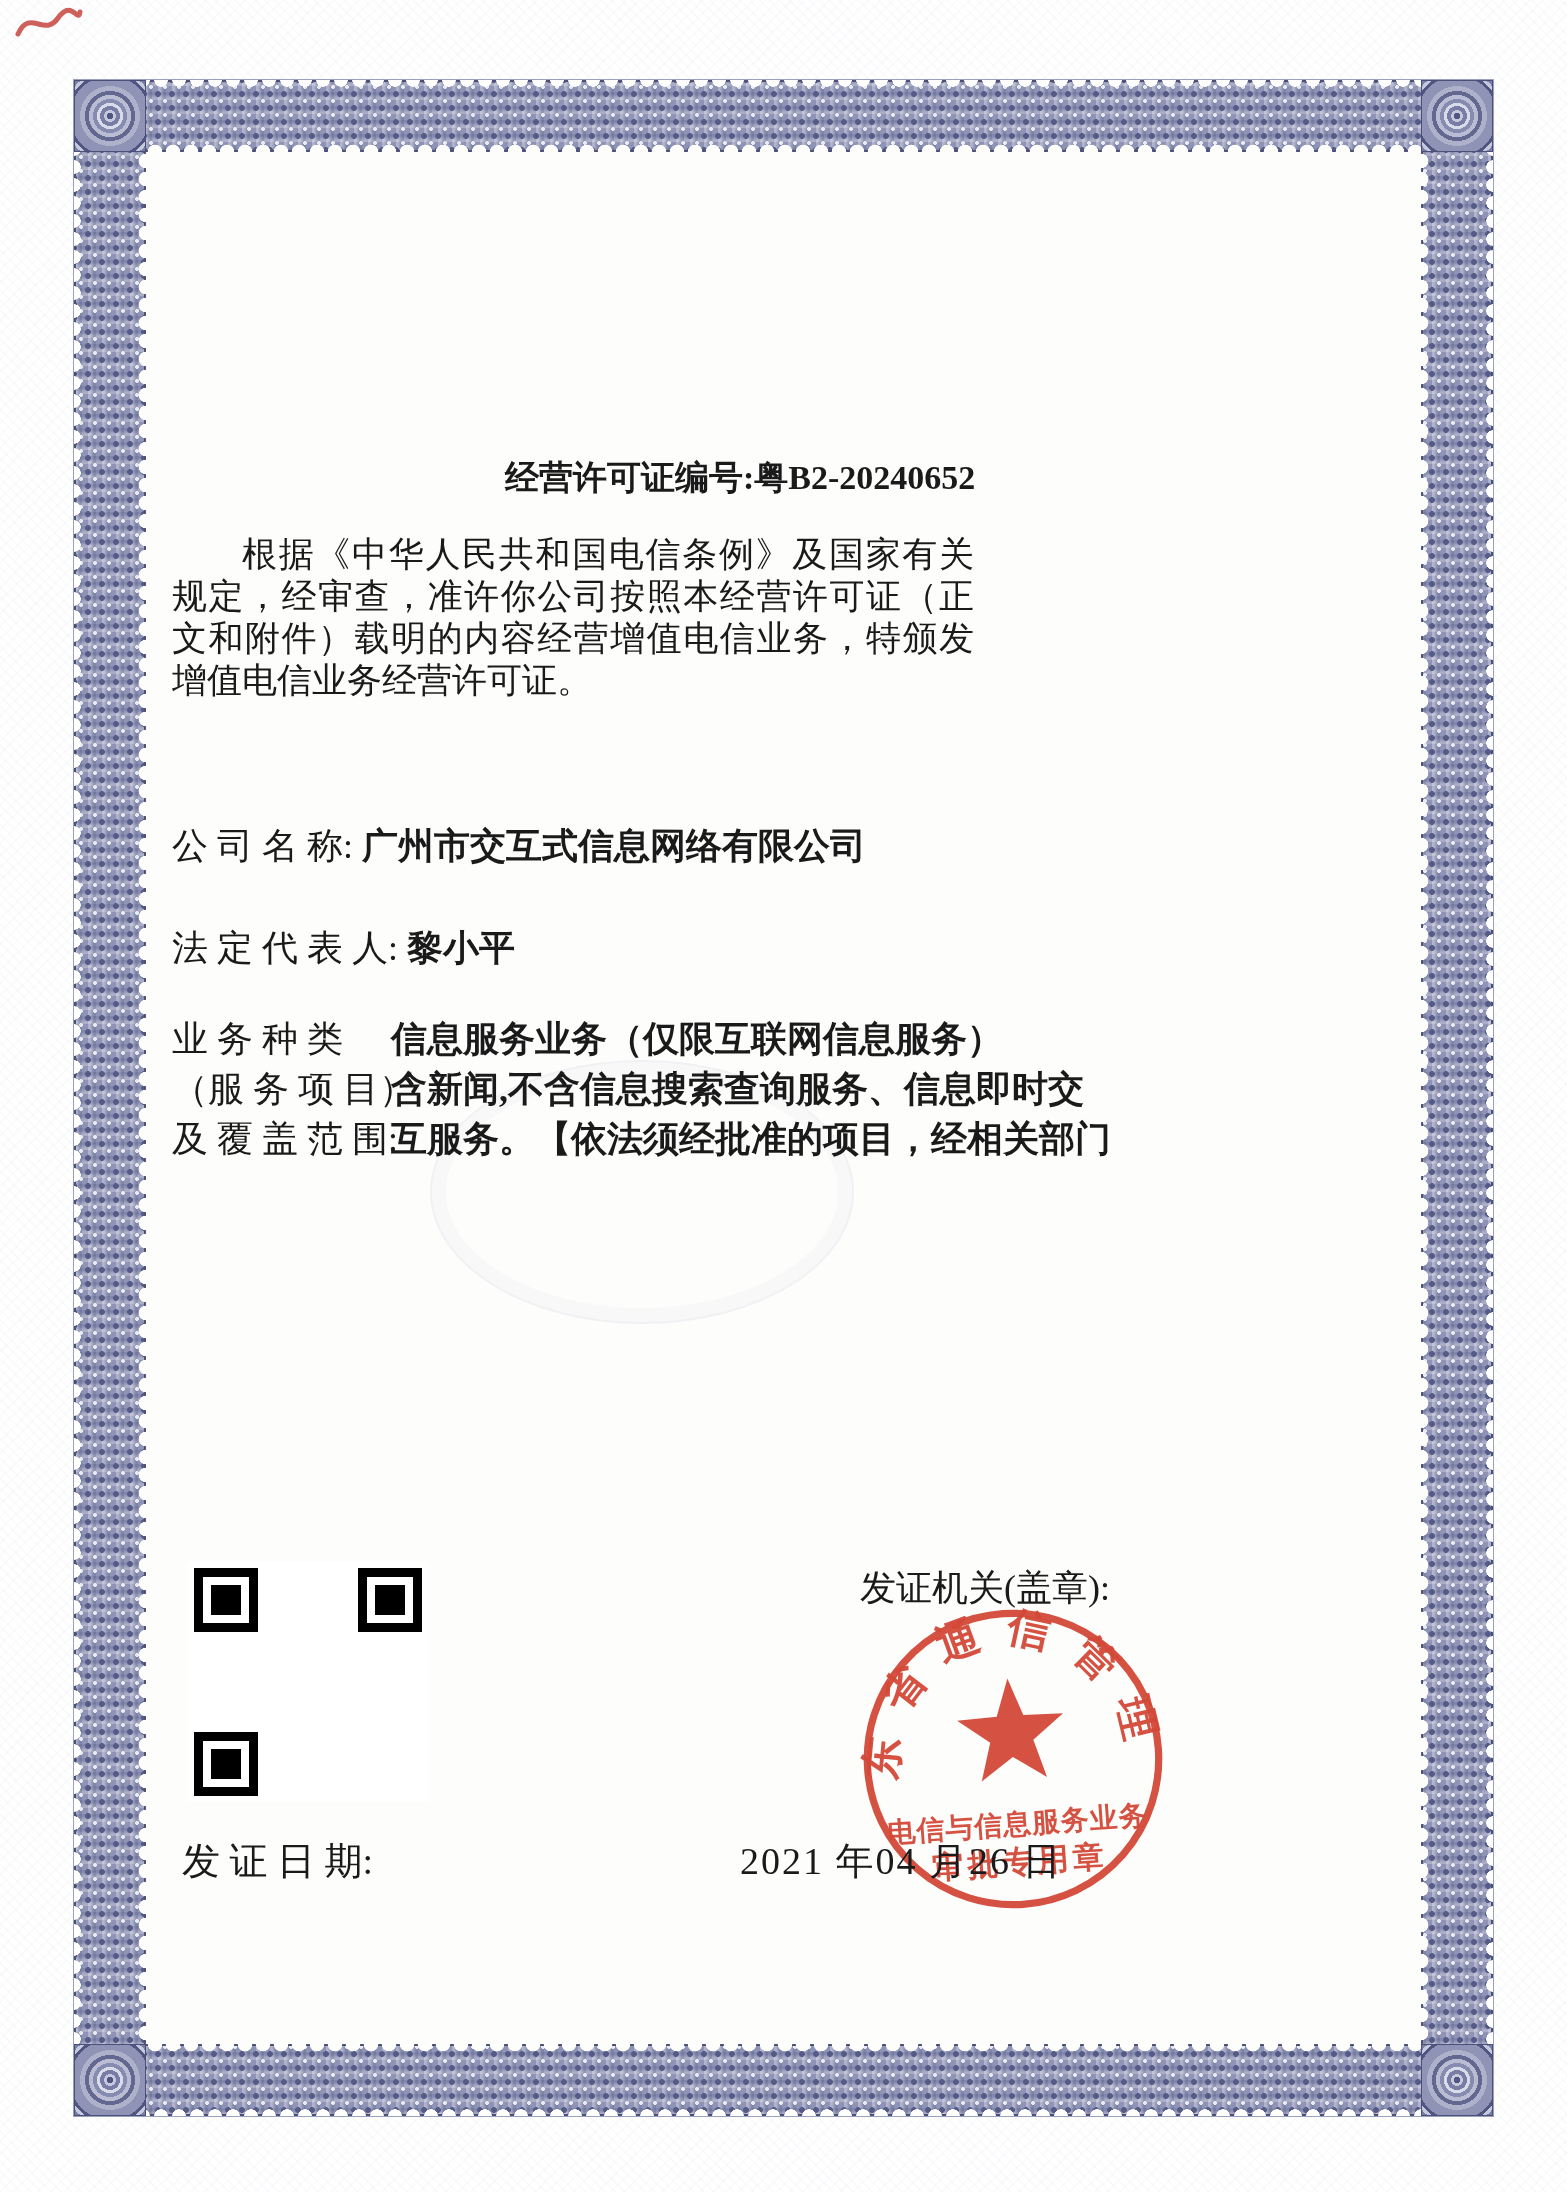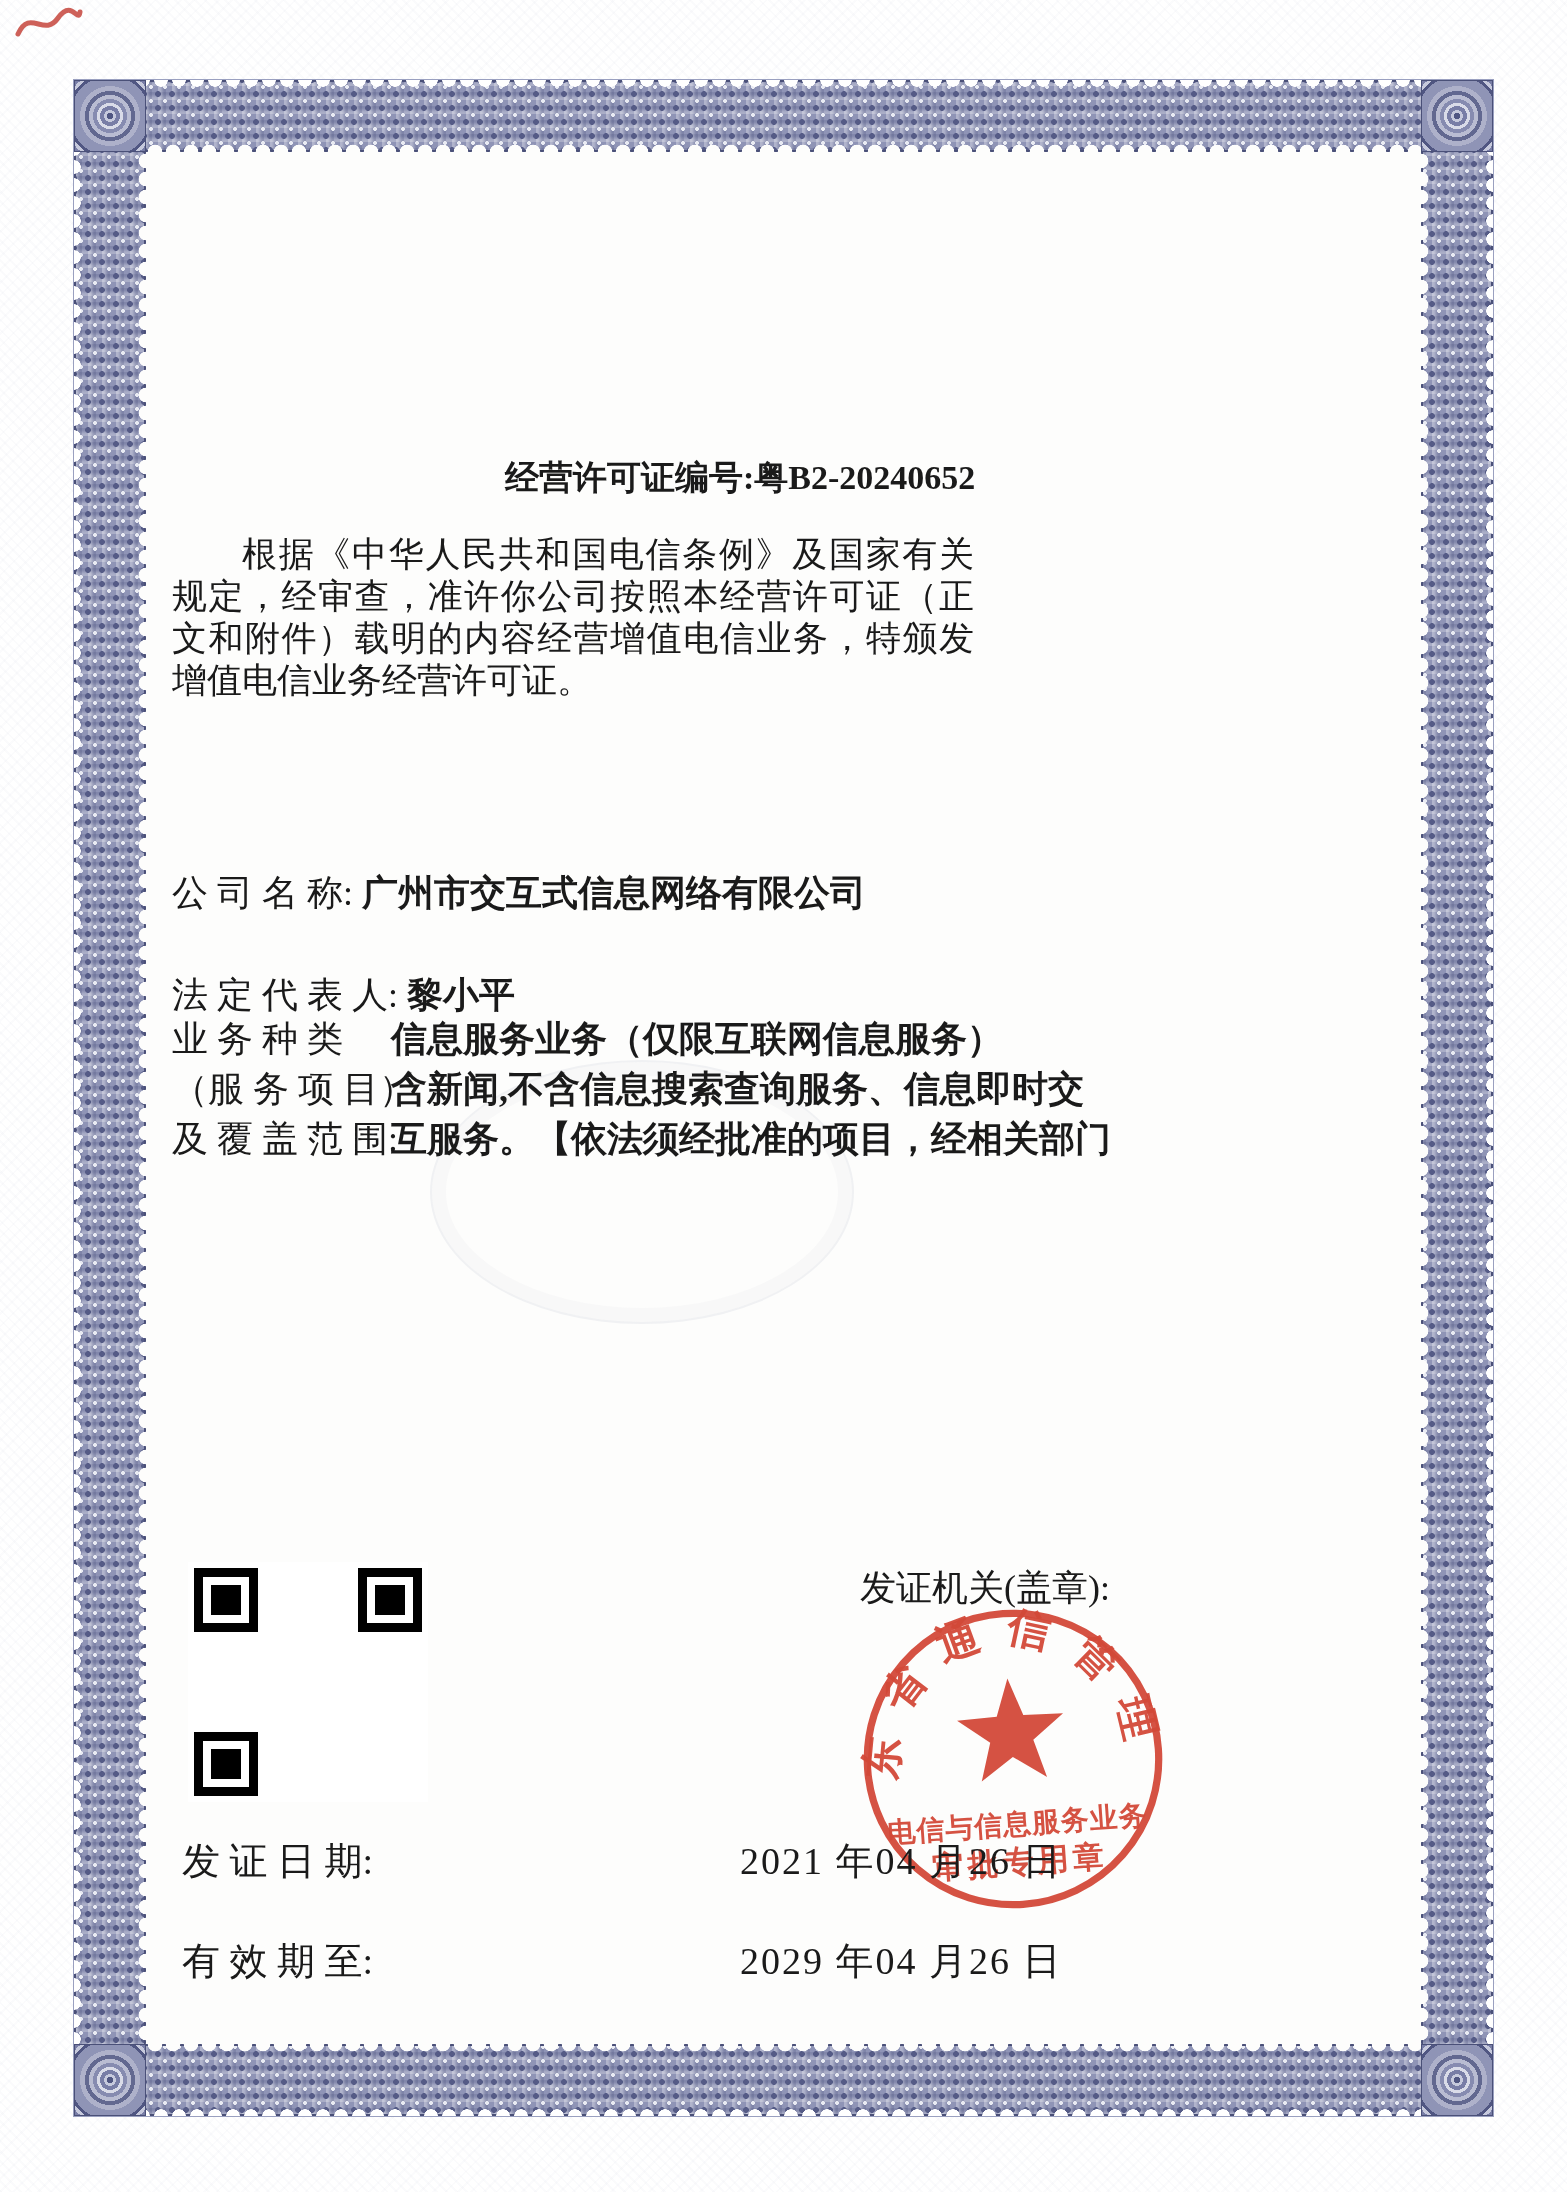--- a/index.html
+++ b/index.html
@@ -57,21 +57,21 @@
   
   .abs { position:absolute; }
   .title-block { left:170px; top:160px; width:812px; text-align:center; }
   .title-line { font-size:47px; font-weight:700; line-height:56px; letter-spacing:4px; white-space:nowrap; }
   .license-line { left:505px; top:455px; font-size:34px; font-weight:700; white-space:nowrap; }
   .paragraph {
     left:172px; top:534px; width:802px;
     font-size:35px; line-height:42px; text-align:justify; text-indent:70px;
     font-weight:400;
   }
-  .field-row { left:172px; white-space:nowrap; font-size:36px;margin-top:47px; }
+  .field-row { left:172px; white-space:nowrap; font-size:36px; }
   .field-label { font-weight:400; display:inline-block; }
   .field-value { font-weight:700; }
   .row-company { top:822px; }
   .row-legal   { top:924px; }
   .biz-block { left:172px; top:1014px; display:flex; }
   .biz-labels { width:196px; font-size:36px; line-height:50px; font-weight:400; white-space:nowrap; }
   .biz-values { font-size:36px; line-height:50px; font-weight:700; white-space:nowrap;margin-left:23px; }
   .biz-values .vline { display:block; }
   .biz-values .vline.indent4 { margin-left:152px; }
 
@@ -186,18 +186,14 @@
       <text x="150" y="222" text-anchor="middle" font-size="27" font-weight="bold" fill="#d23b2a" letter-spacing="1" font-family="Liberation Serif, DejaVu Serif, serif" opacity="0.95">电信与信息服务业务</text>
       <text x="150" y="260" text-anchor="middle" font-size="30" font-weight="bold" fill="#d23b2a" letter-spacing="4" font-family="Liberation Serif, DejaVu Serif, serif" opacity="0.95">审批专用章</text>
     </svg>
   </div>
 
   <div class="abs date-row row-issue">
     <span>发 证 日 期:</span>
     <span class="dr-value">2021 年04 月26 日</span>
   </div>
 
-  <div class="abs date-row row-valid">
-    <span>有 效 期 至:</span>
-    <span class="dr-value">2029 年04 月26 日</span>
-  </div>
 
 </div>
 
 </body></html>

